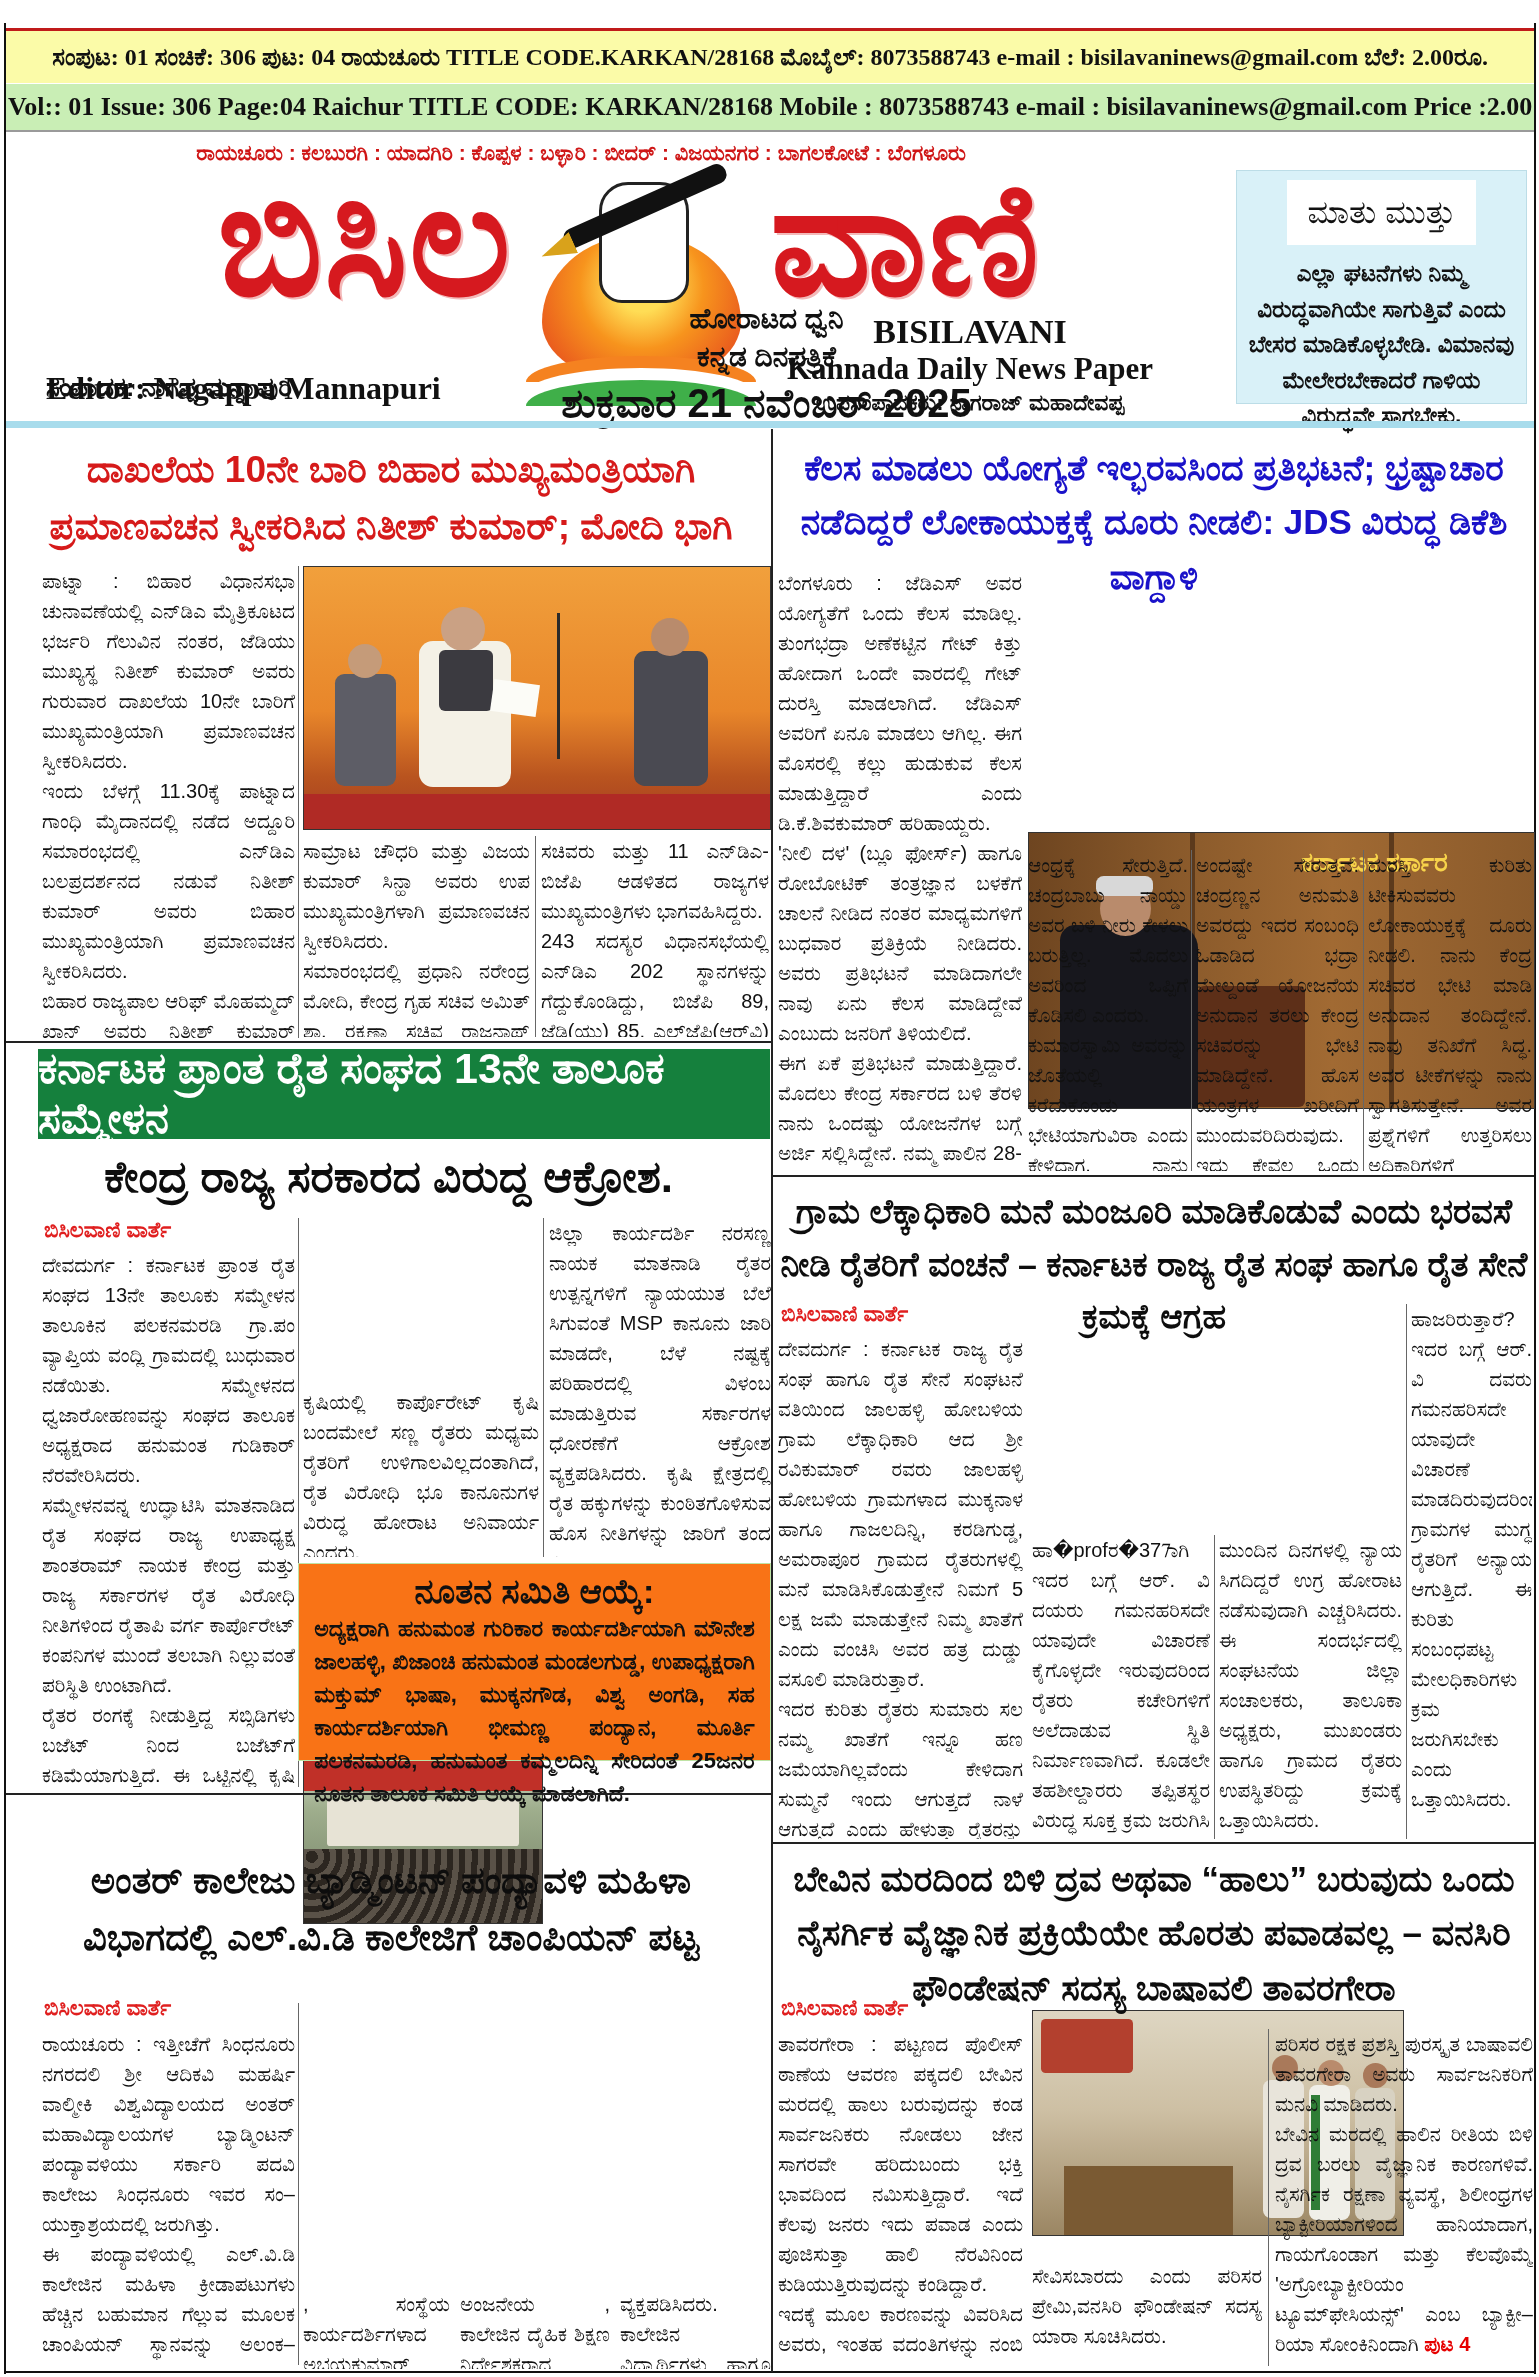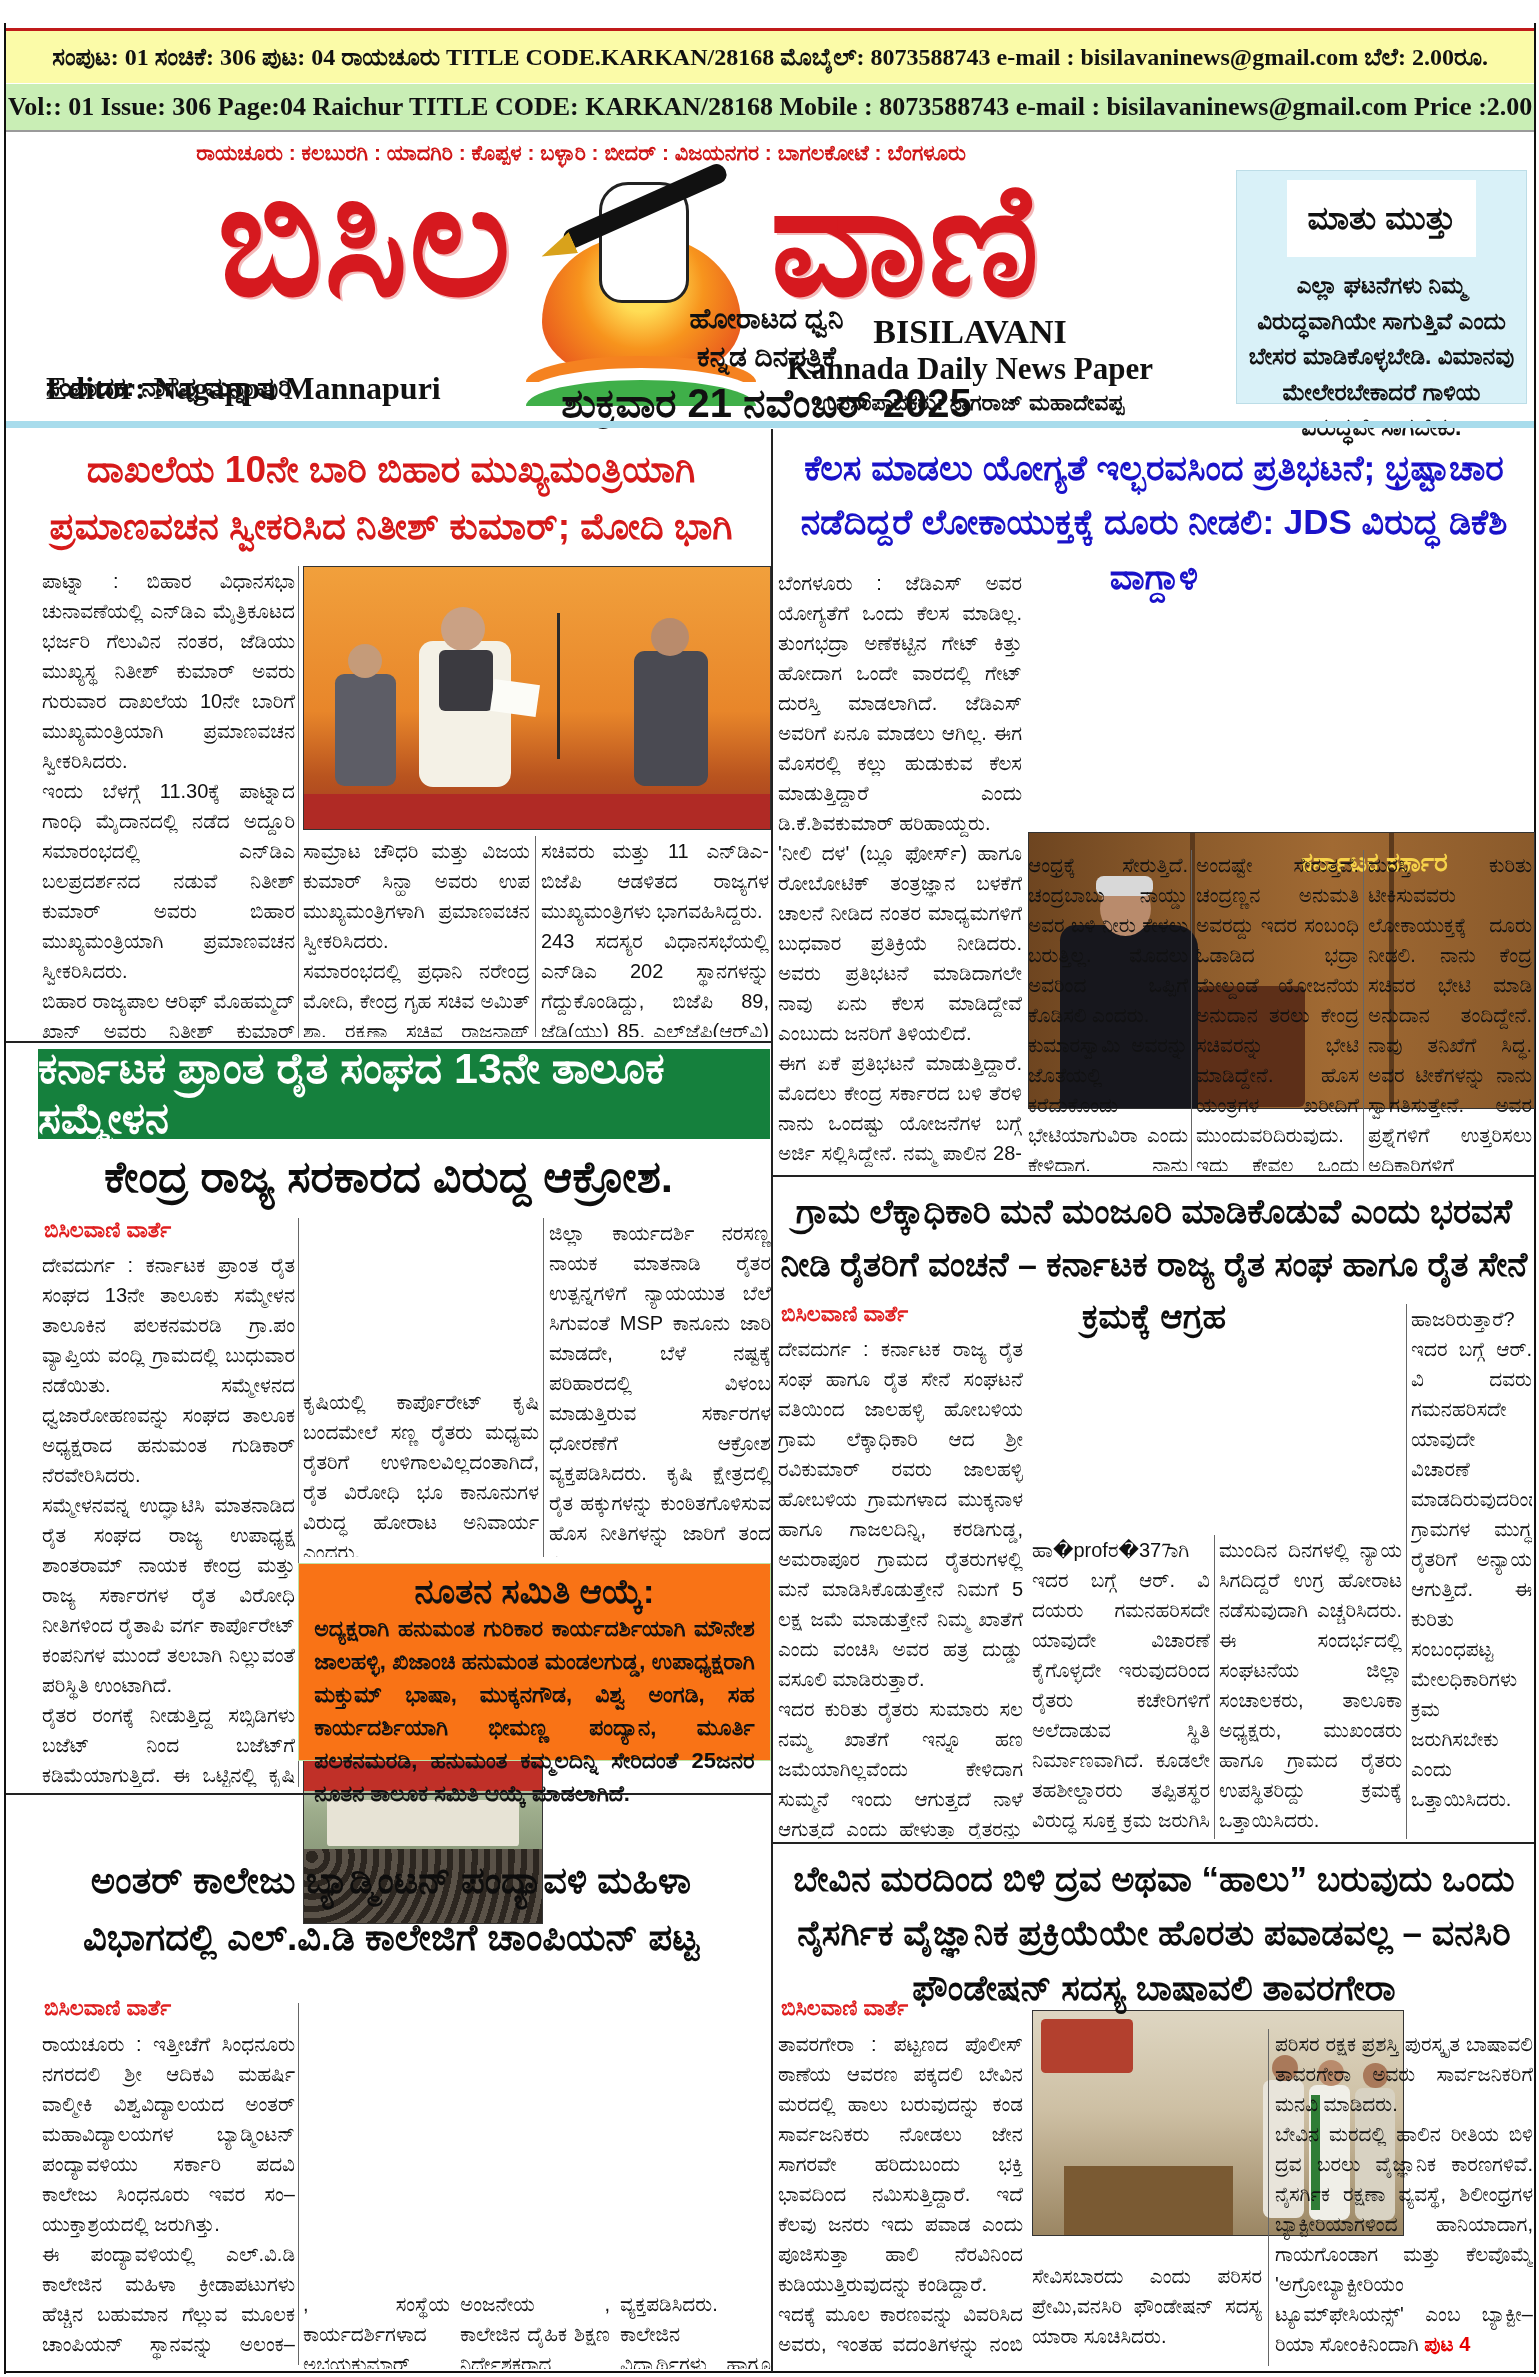--- a/index.html
+++ b/index.html
@@ -32,21 +32,21 @@
   .tagline{font-size:28px;font-weight:bold;}
   #editor-kn{left:46px;top:336px;font-size:26px;font-weight:bold;margin-top:36px;}
   #editor-en{left:46px;top:370px;font-size:32px;font-weight:bold;font-family:"Liberation Serif","DejaVu Serif",serif;}
   #paper-en{left:763px;top:313px;width:414px;text-align:center;font-family:"Liberation Serif","DejaVu Serif",serif;}
   #paper-en .l1{font-size:34px;font-weight:bold;}
   #paper-en .l2{font-size:31px;font-weight:bold;}
   #paper-en .l3{font-size:22px;font-weight:bold;font-family:"Liberation Sans",sans-serif;margin-top:3.1px;}
   #tag-center{left:552px;top:303px;width:429px;text-align:center;}
   #quote-box{left:1236px;top:170px;width:291px;height:234px;background:#d9f1f8;border:0.8px solid #bcdde7;
              display:flex;flex-direction:column;align-items:center;padding:9.2px 10.7px;box-sizing:border-box;}
-  #quote-title{background:#ffffff;padding:20px 20px;font-size:32px;font-weight:bold;}
+  #quote-title{background:#ffffff;padding:14px 20px;font-size:32px;font-weight:normal;}
   #quote-text{margin-top:10.7px;font-size:23px;font-weight:bold;text-align:center;line-height:1.55;}
   #blue-div{left:6.1px;top:421px;width:1528px;height:7px;background:#a8dcec;}
   .headline-red{color:#d61a1a;}
   .headline-blue{color:#1a12c9;}
   .headline{font-weight:bold;text-align:center;line-height:1.55;}
   .body{font-size:20px;line-height:1.5;text-align:justify;white-space:pre-line;overflow:hidden;}
   .tag{color:#e01f1f;font-weight:bold;font-size:21.5px;}
   .more{color:#e60000;font-weight:bold;}
   .vrule{background:#222;width:1.5px;}
   .hrule{background:#222;height:2.3px;}

